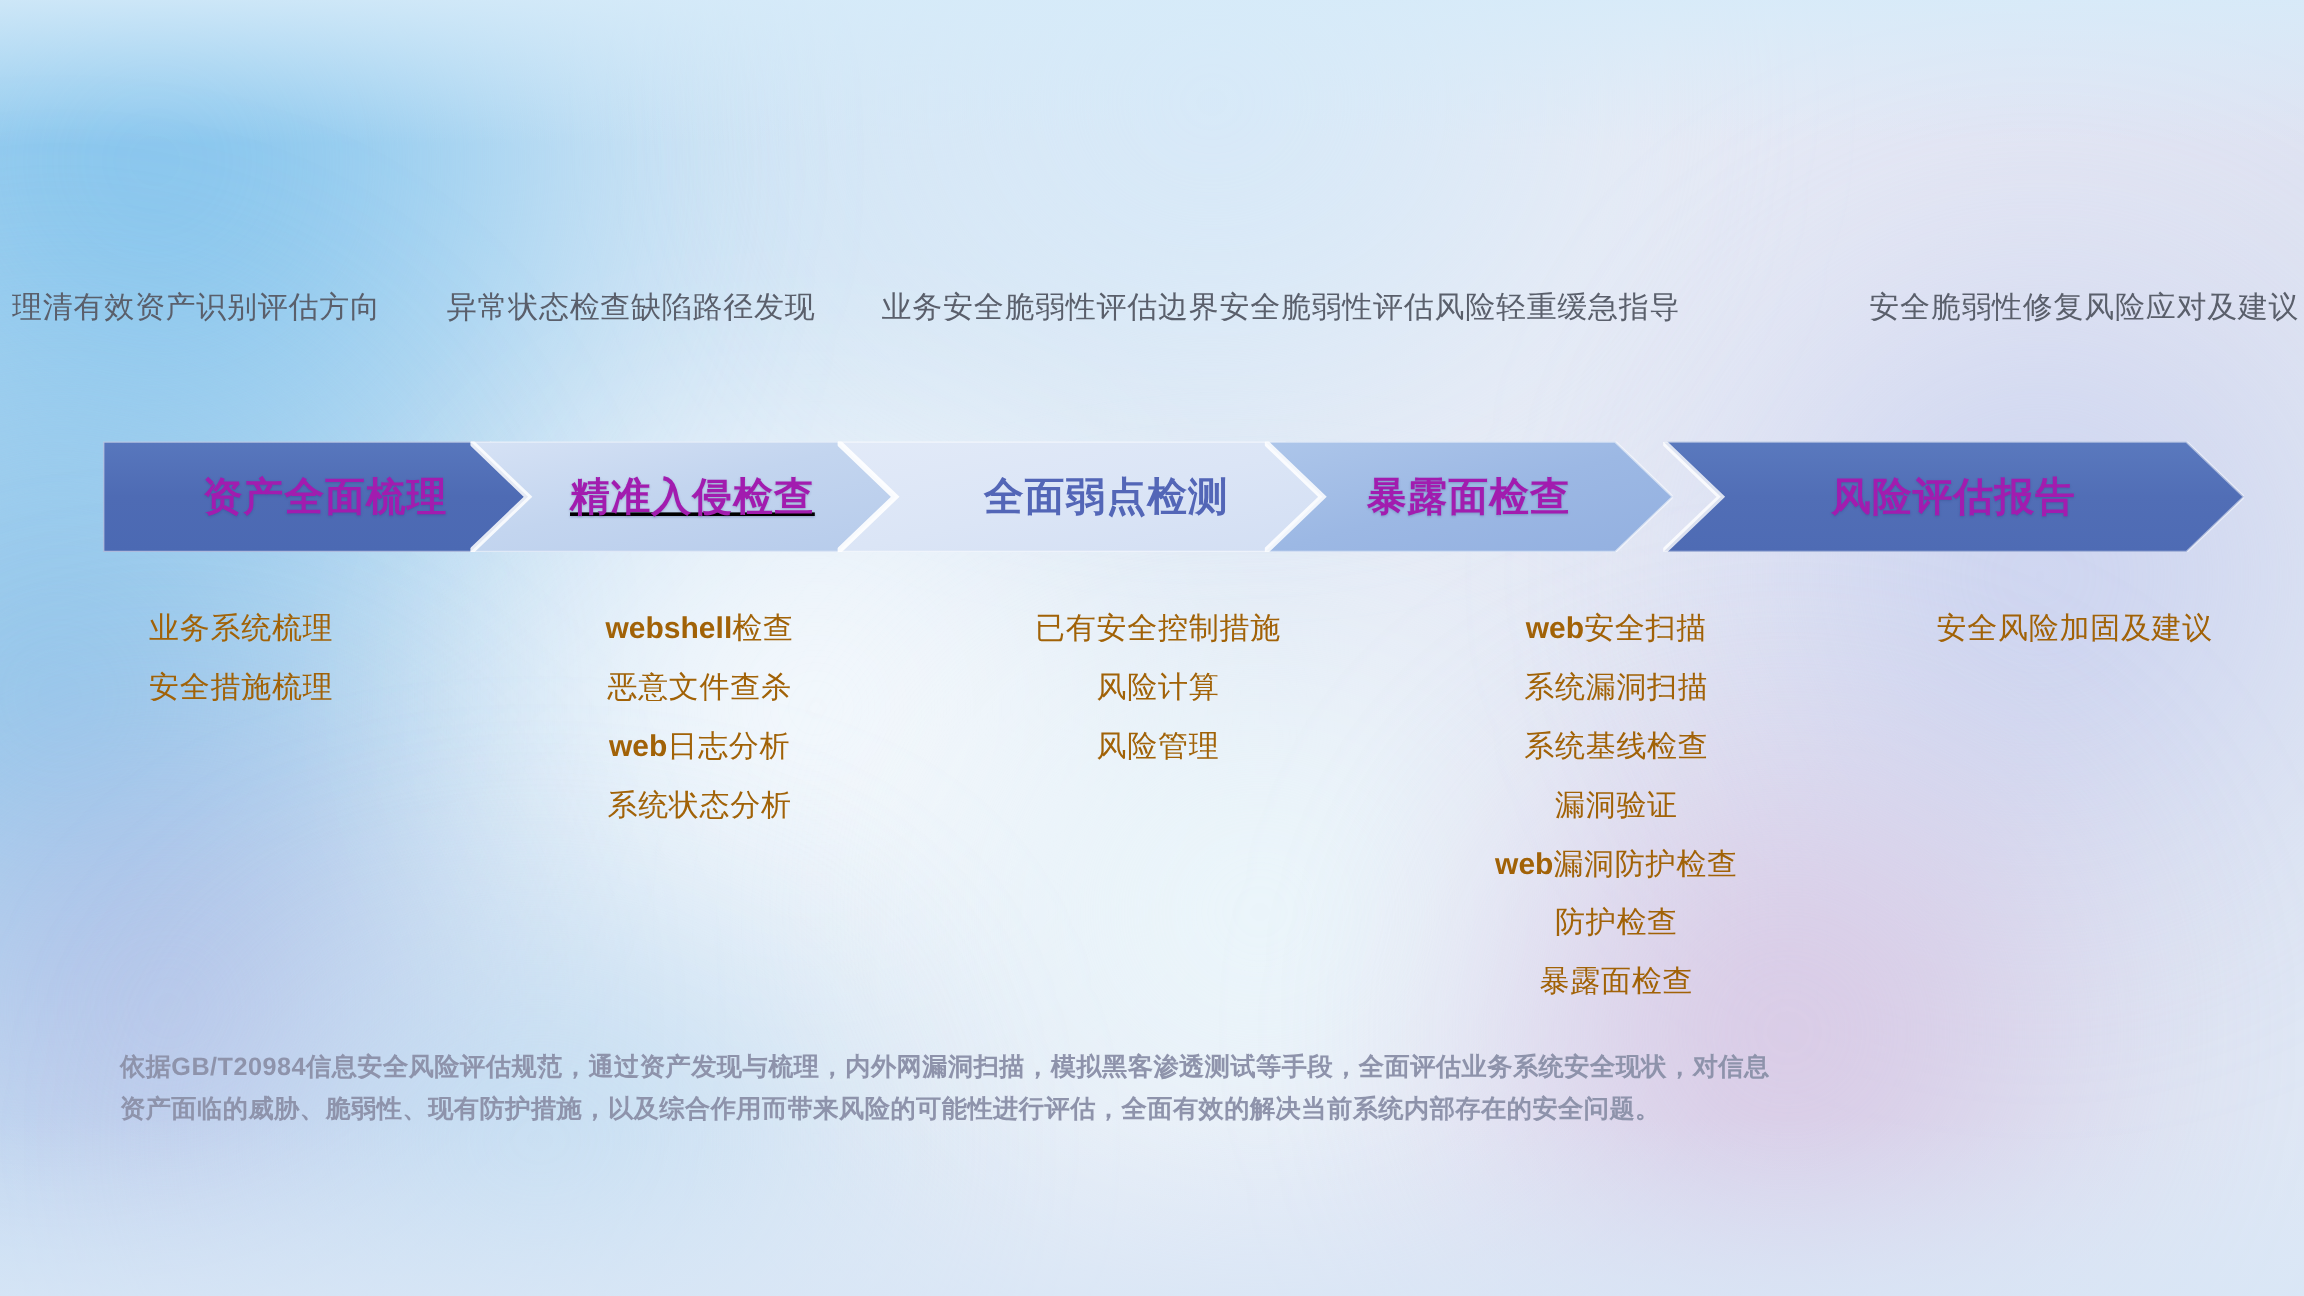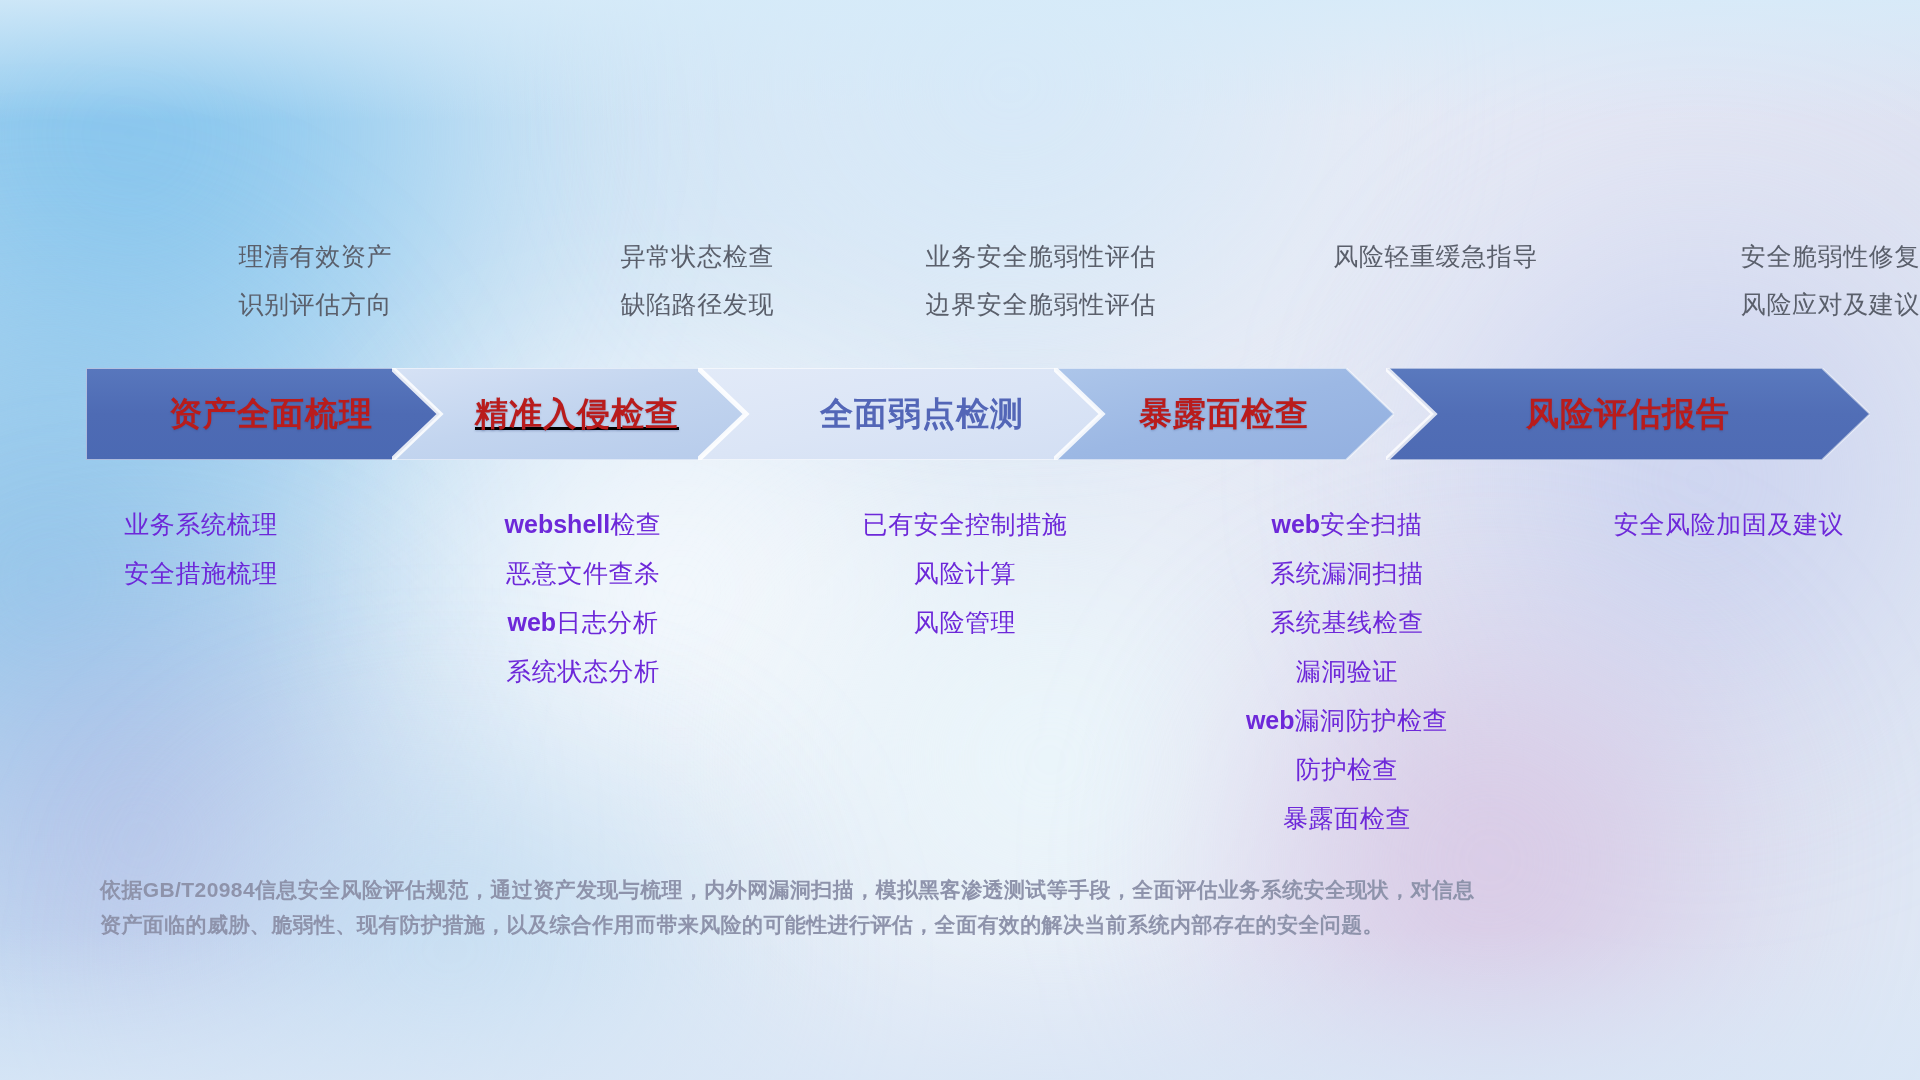--- a/index.html
+++ b/index.html
@@ -100,22 +100,22 @@
   #top-labels {
     position: absolute;
     left: 0; top: 232px;
     width: 1920px;
     height: 110px;
     display: flex;
   }
   .top-col {
     flex: 1 1 0;
     display: flex;
-    flex-direction: column;
-    align-items: flex-end;
+    flex-direction: row;
+    align-items: flex-start;
     justify-content: flex-start;
   }
   .top-col.c1 { padding-left: 10px; }
   .top-col .line {
     font-size: 25px;
     line-height: 48px;
     color: #5a5f6b;
     letter-spacing: 0.6px;
     white-space: nowrap;
   }
@@ -135,21 +135,21 @@
     justify-content: center;
   }
   .chev .lbl {
     position: relative;
     z-index: 3;
     font-size: 33px;
     font-weight: bold;
     letter-spacing: 1px;
     white-space: nowrap;
   }
-  .chev .lbl.w { color: #b91c1c; text-shadow: 0 1px 2px rgba(40,60,120,0.28); }
+  .chev .lbl.w { color: #a21caf; text-shadow: 0 1px 2px rgba(40,60,120,0.28); }
   .chev .lbl.b { color: #5366b7; margin-left: 28px; }
   .chev-shape {
     position: absolute;
     inset: 0;
     z-index: 1;
   }
   .chev-shape svg { display: block; width: 100%; height: 100%; }
 
   
   #bottom-labels {
@@ -162,21 +162,21 @@
   .bot-col {
     flex: 1 1 0;
     display: flex;
     flex-direction: column;
     align-items: center;
   }
   .bot-col.c1 { padding-left: 10px; }
   .bot-col .line {
     font-size: 25px;
     line-height: 49px;
-    color: #6d28d9;
+    color: #a16207;
     letter-spacing: 0.6px;
     white-space: nowrap;
   }
   .bot-col .line b {
     font-weight: bold;
     letter-spacing: 0;
   }
 
   
   #footer {

